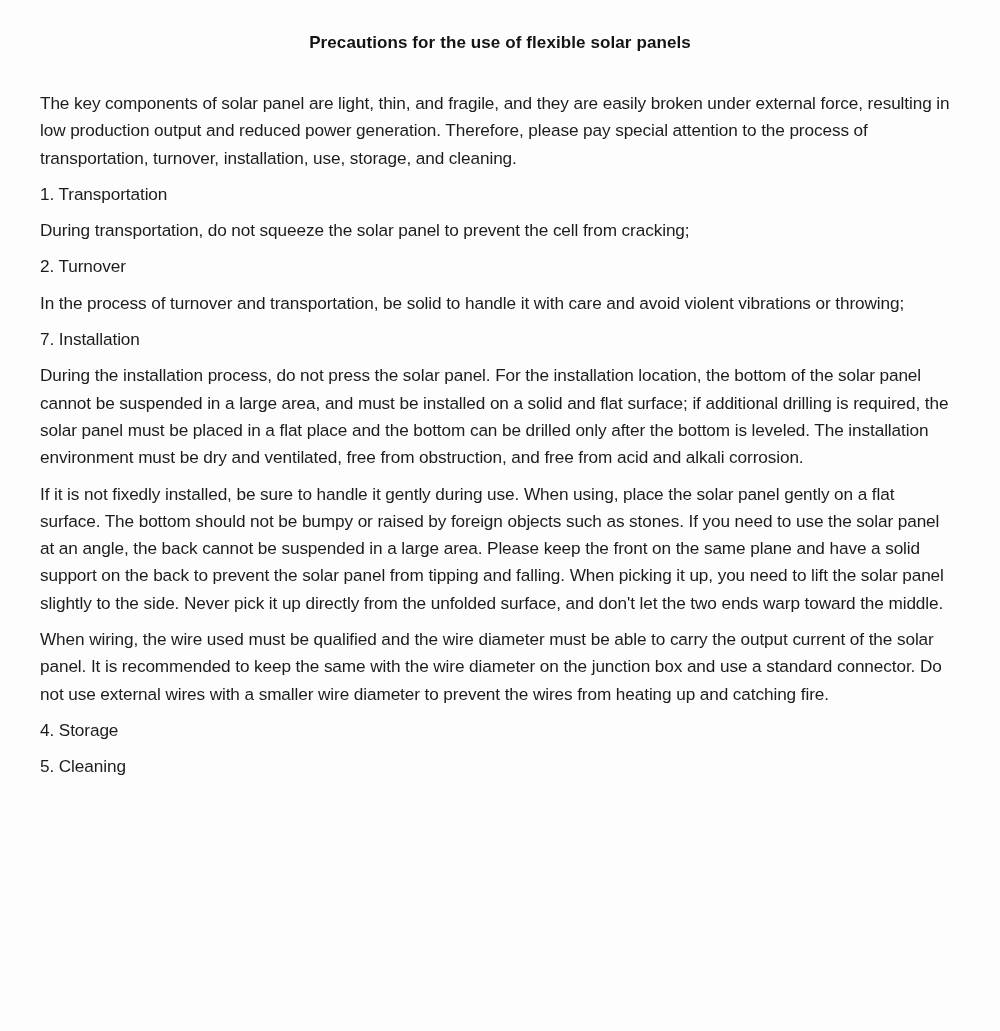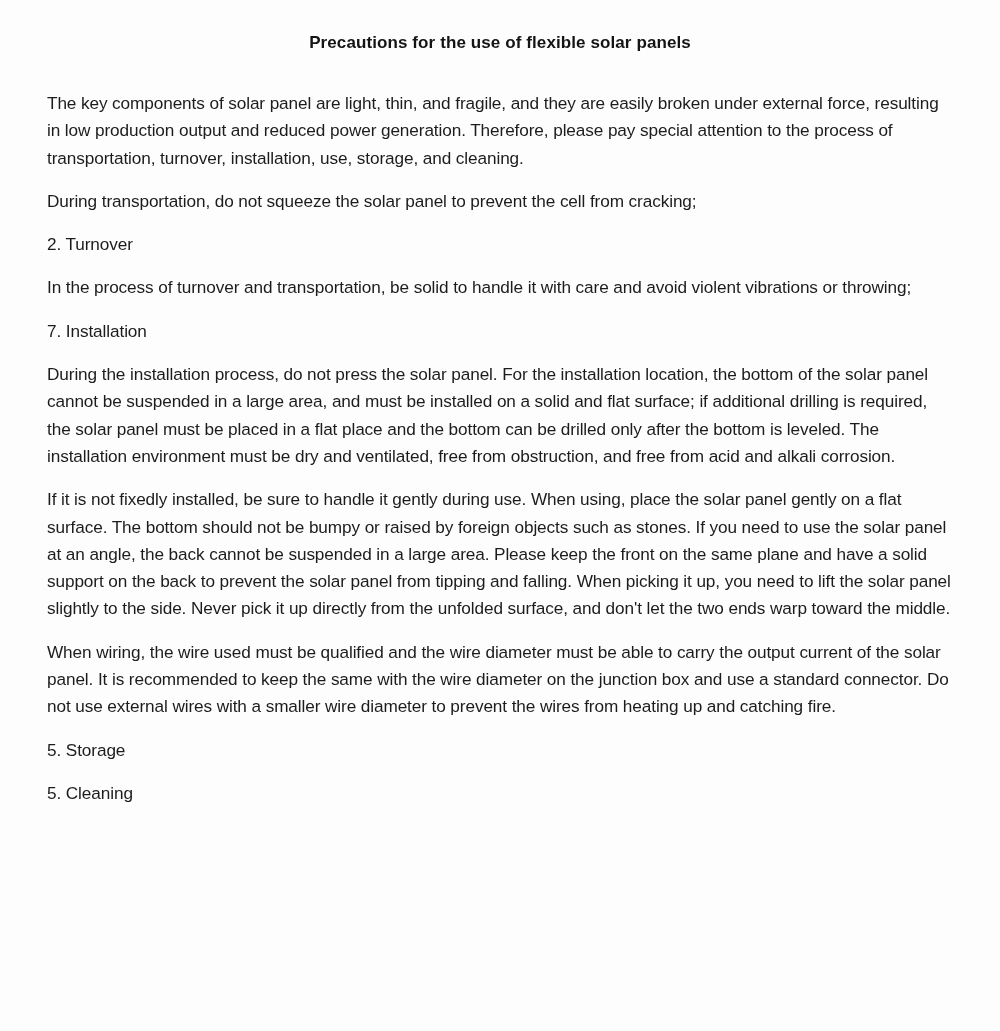--- a/index.html
+++ b/index.html
@@ -26,36 +26,37 @@
     letter-spacing: 0.1px;
   }
   .doc-body {
     margin: 37px 33px 0 31px;
     font-size: 17.2px;
     line-height: 27.3px;
     letter-spacing: -0.1px;
     color: #1c1c1c;
   }
   .doc-body p {
-    margin: 16px;
+    margin: 9px;
     padding: 0;
     text-align: left;
   }
 </style>
 </head>
 <body>
 
 <div class="page">
   <div class="doc-title">Precautions for the use of flexible solar panels</div>
 
   <div class="doc-body">
     <p>The key components of solar panel are light, thin, and fragile, and they are easily broken under external force, resulting in low production output and reduced power generation. Therefore, please pay special attention to the process of transportation, turnover, installation, use, storage, and cleaning.</p>
+    <p>1. Transportation</p>
     <p>During transportation, do not squeeze the solar panel to prevent the cell from cracking;</p>
     <p>2. Turnover</p>
     <p>In the process of turnover and transportation, be solid to handle it with care and avoid violent vibrations or throwing;</p>
     <p>7. Installation</p>
     <p>During the installation process, do not press the solar panel. For the installation location, the bottom of the solar panel cannot be suspended in a large area, and must be installed on a solid and flat surface; if additional drilling is required, the solar panel must be placed in a flat place and the bottom can be drilled only after the bottom is leveled. The installation environment must be dry and ventilated, free from obstruction, and free from acid and alkali corrosion.</p>
     <p>If it is not fixedly installed, be sure to handle it gently during use. When using, place the solar panel gently on a flat surface. The bottom should not be bumpy or raised by foreign objects such as stones. If you need to use the solar panel at an angle, the back cannot be suspended in a large area. Please keep the front on the same plane and have a solid support on the back to prevent the solar panel from tipping and falling. When picking it up, you need to lift the solar panel slightly to the side. Never pick it up directly from the unfolded surface, and don't let the two ends warp toward the middle.</p>
     <p>When wiring, the wire used must be qualified and the wire diameter must be able to carry the output current of the solar panel. It is recommended to keep the same with the wire diameter on the junction box and use a standard connector. Do not use external wires with a smaller wire diameter to prevent the wires from heating up and catching fire.</p>
-    <p>5. Storage</p>
+    <p>4. Storage</p>
     <p>5. Cleaning</p>
   </div>
 </div>
 
 </body></html>

